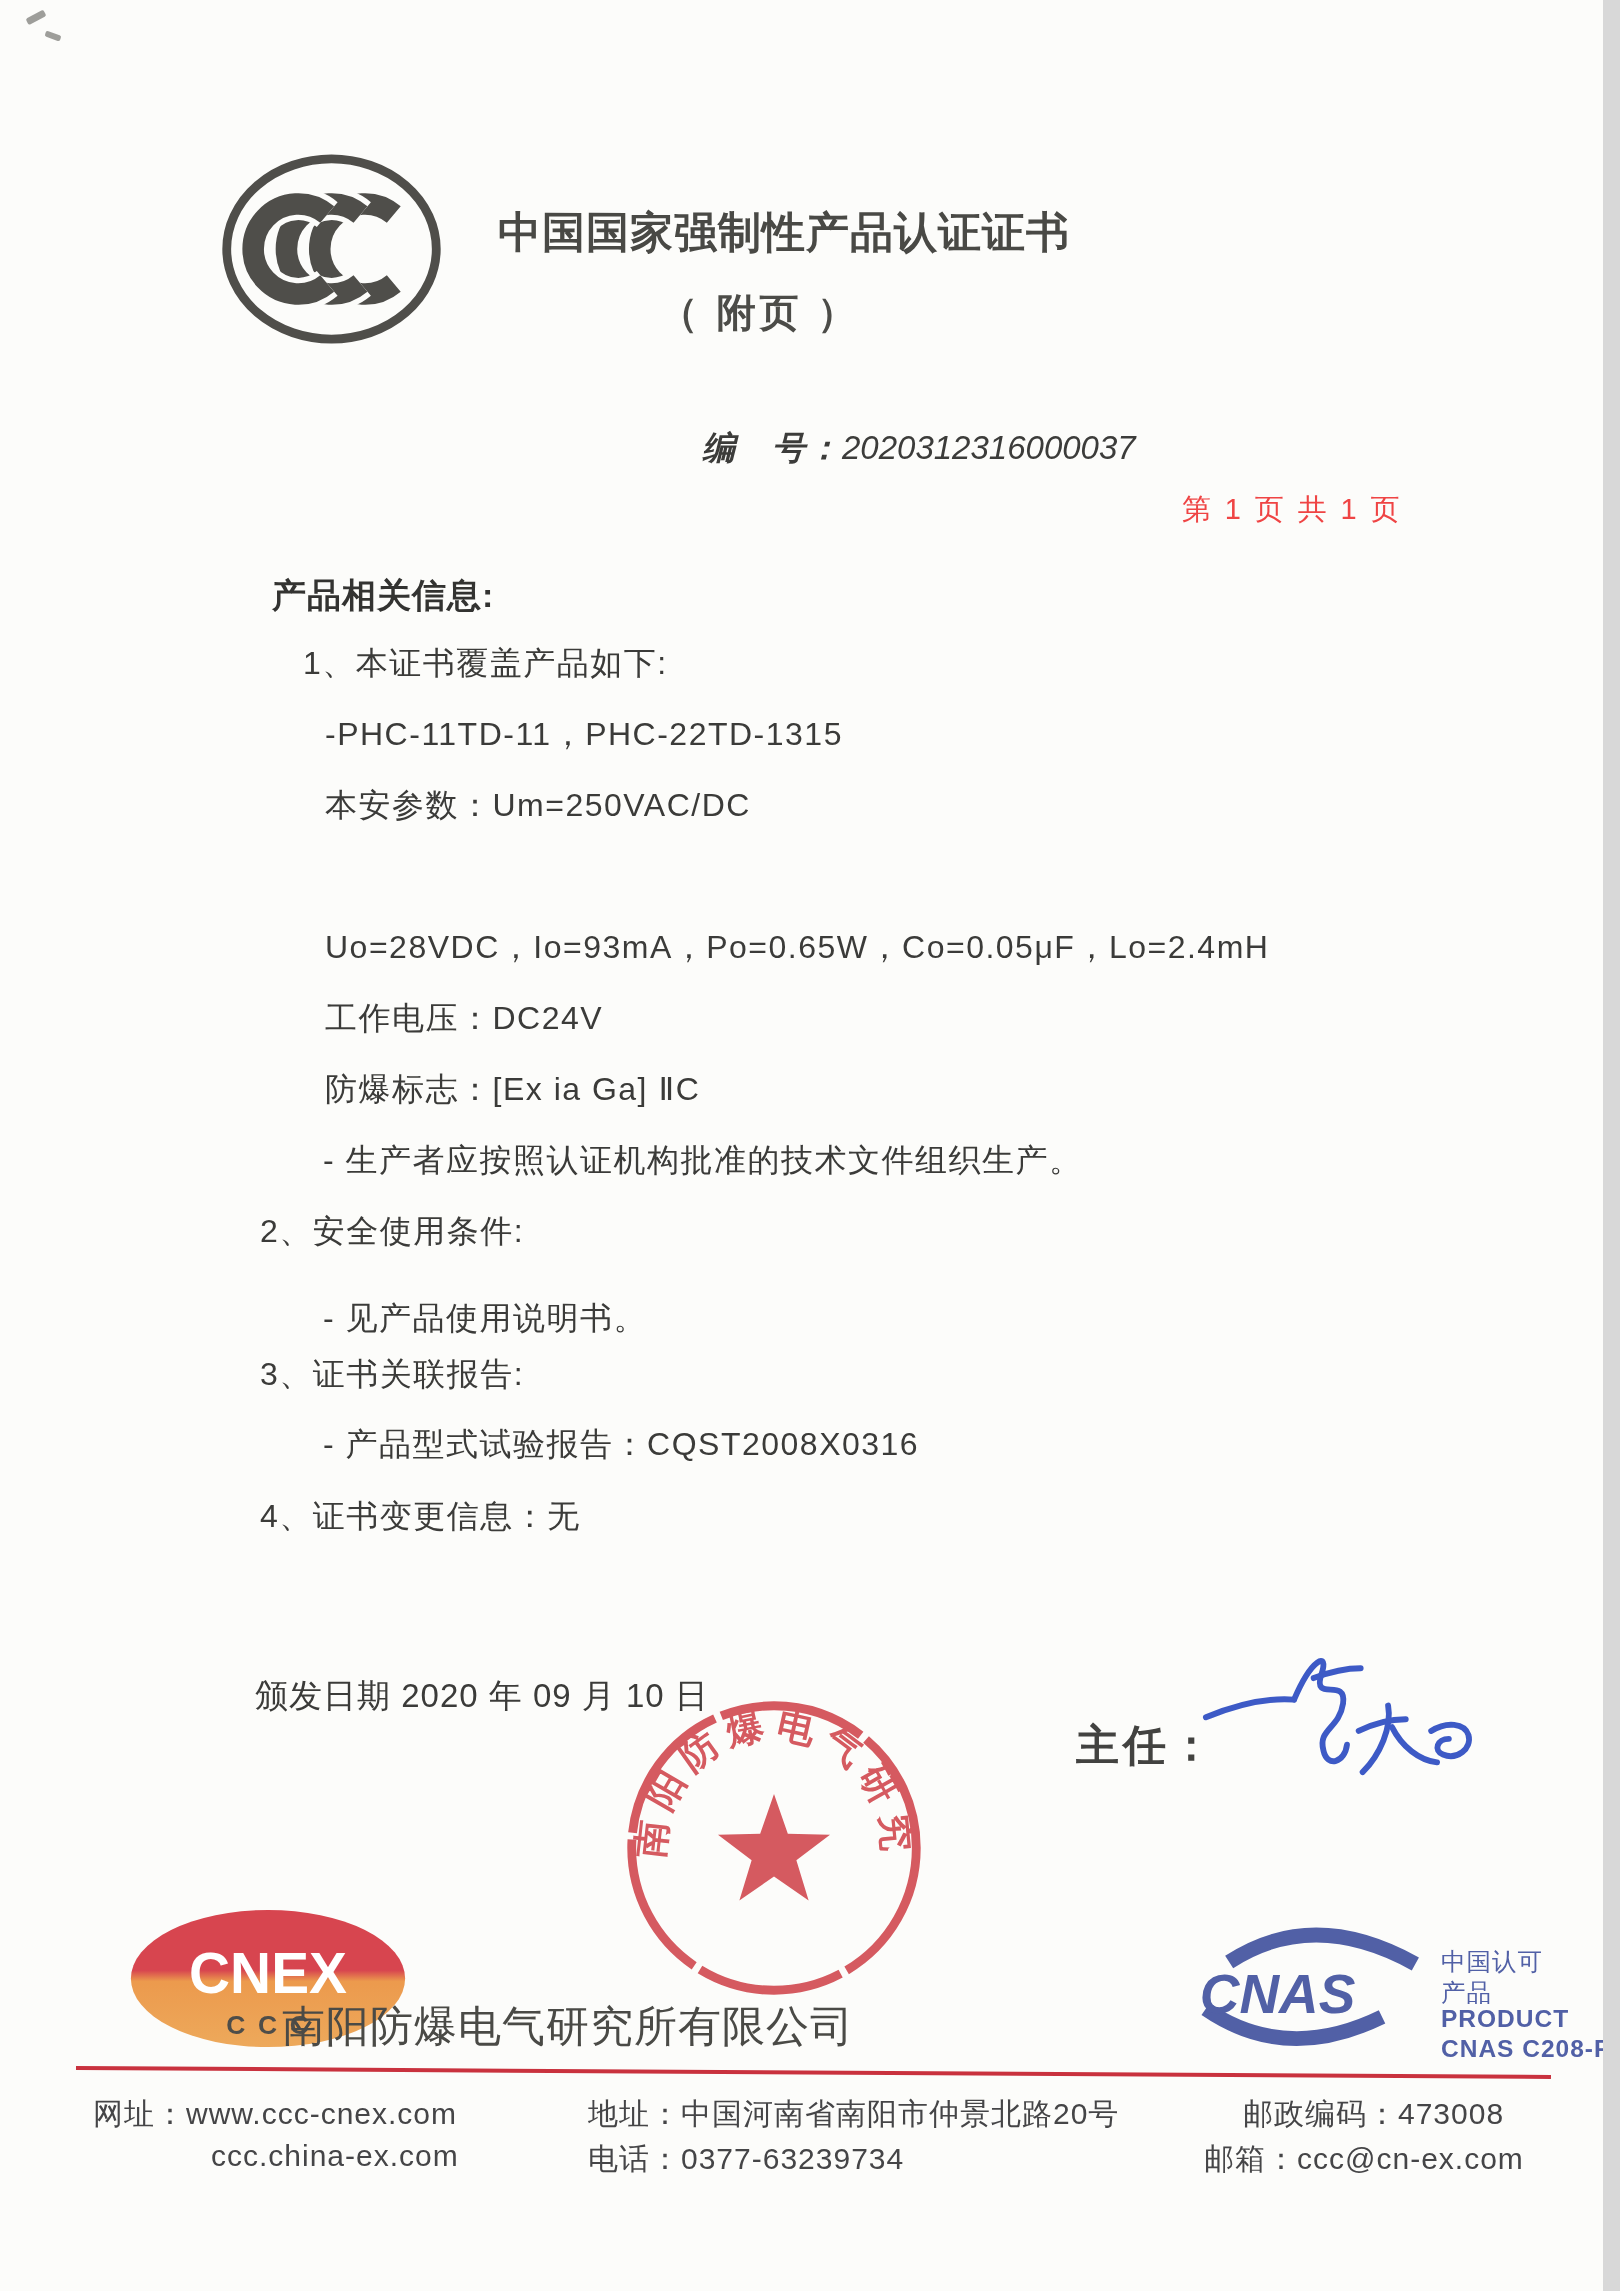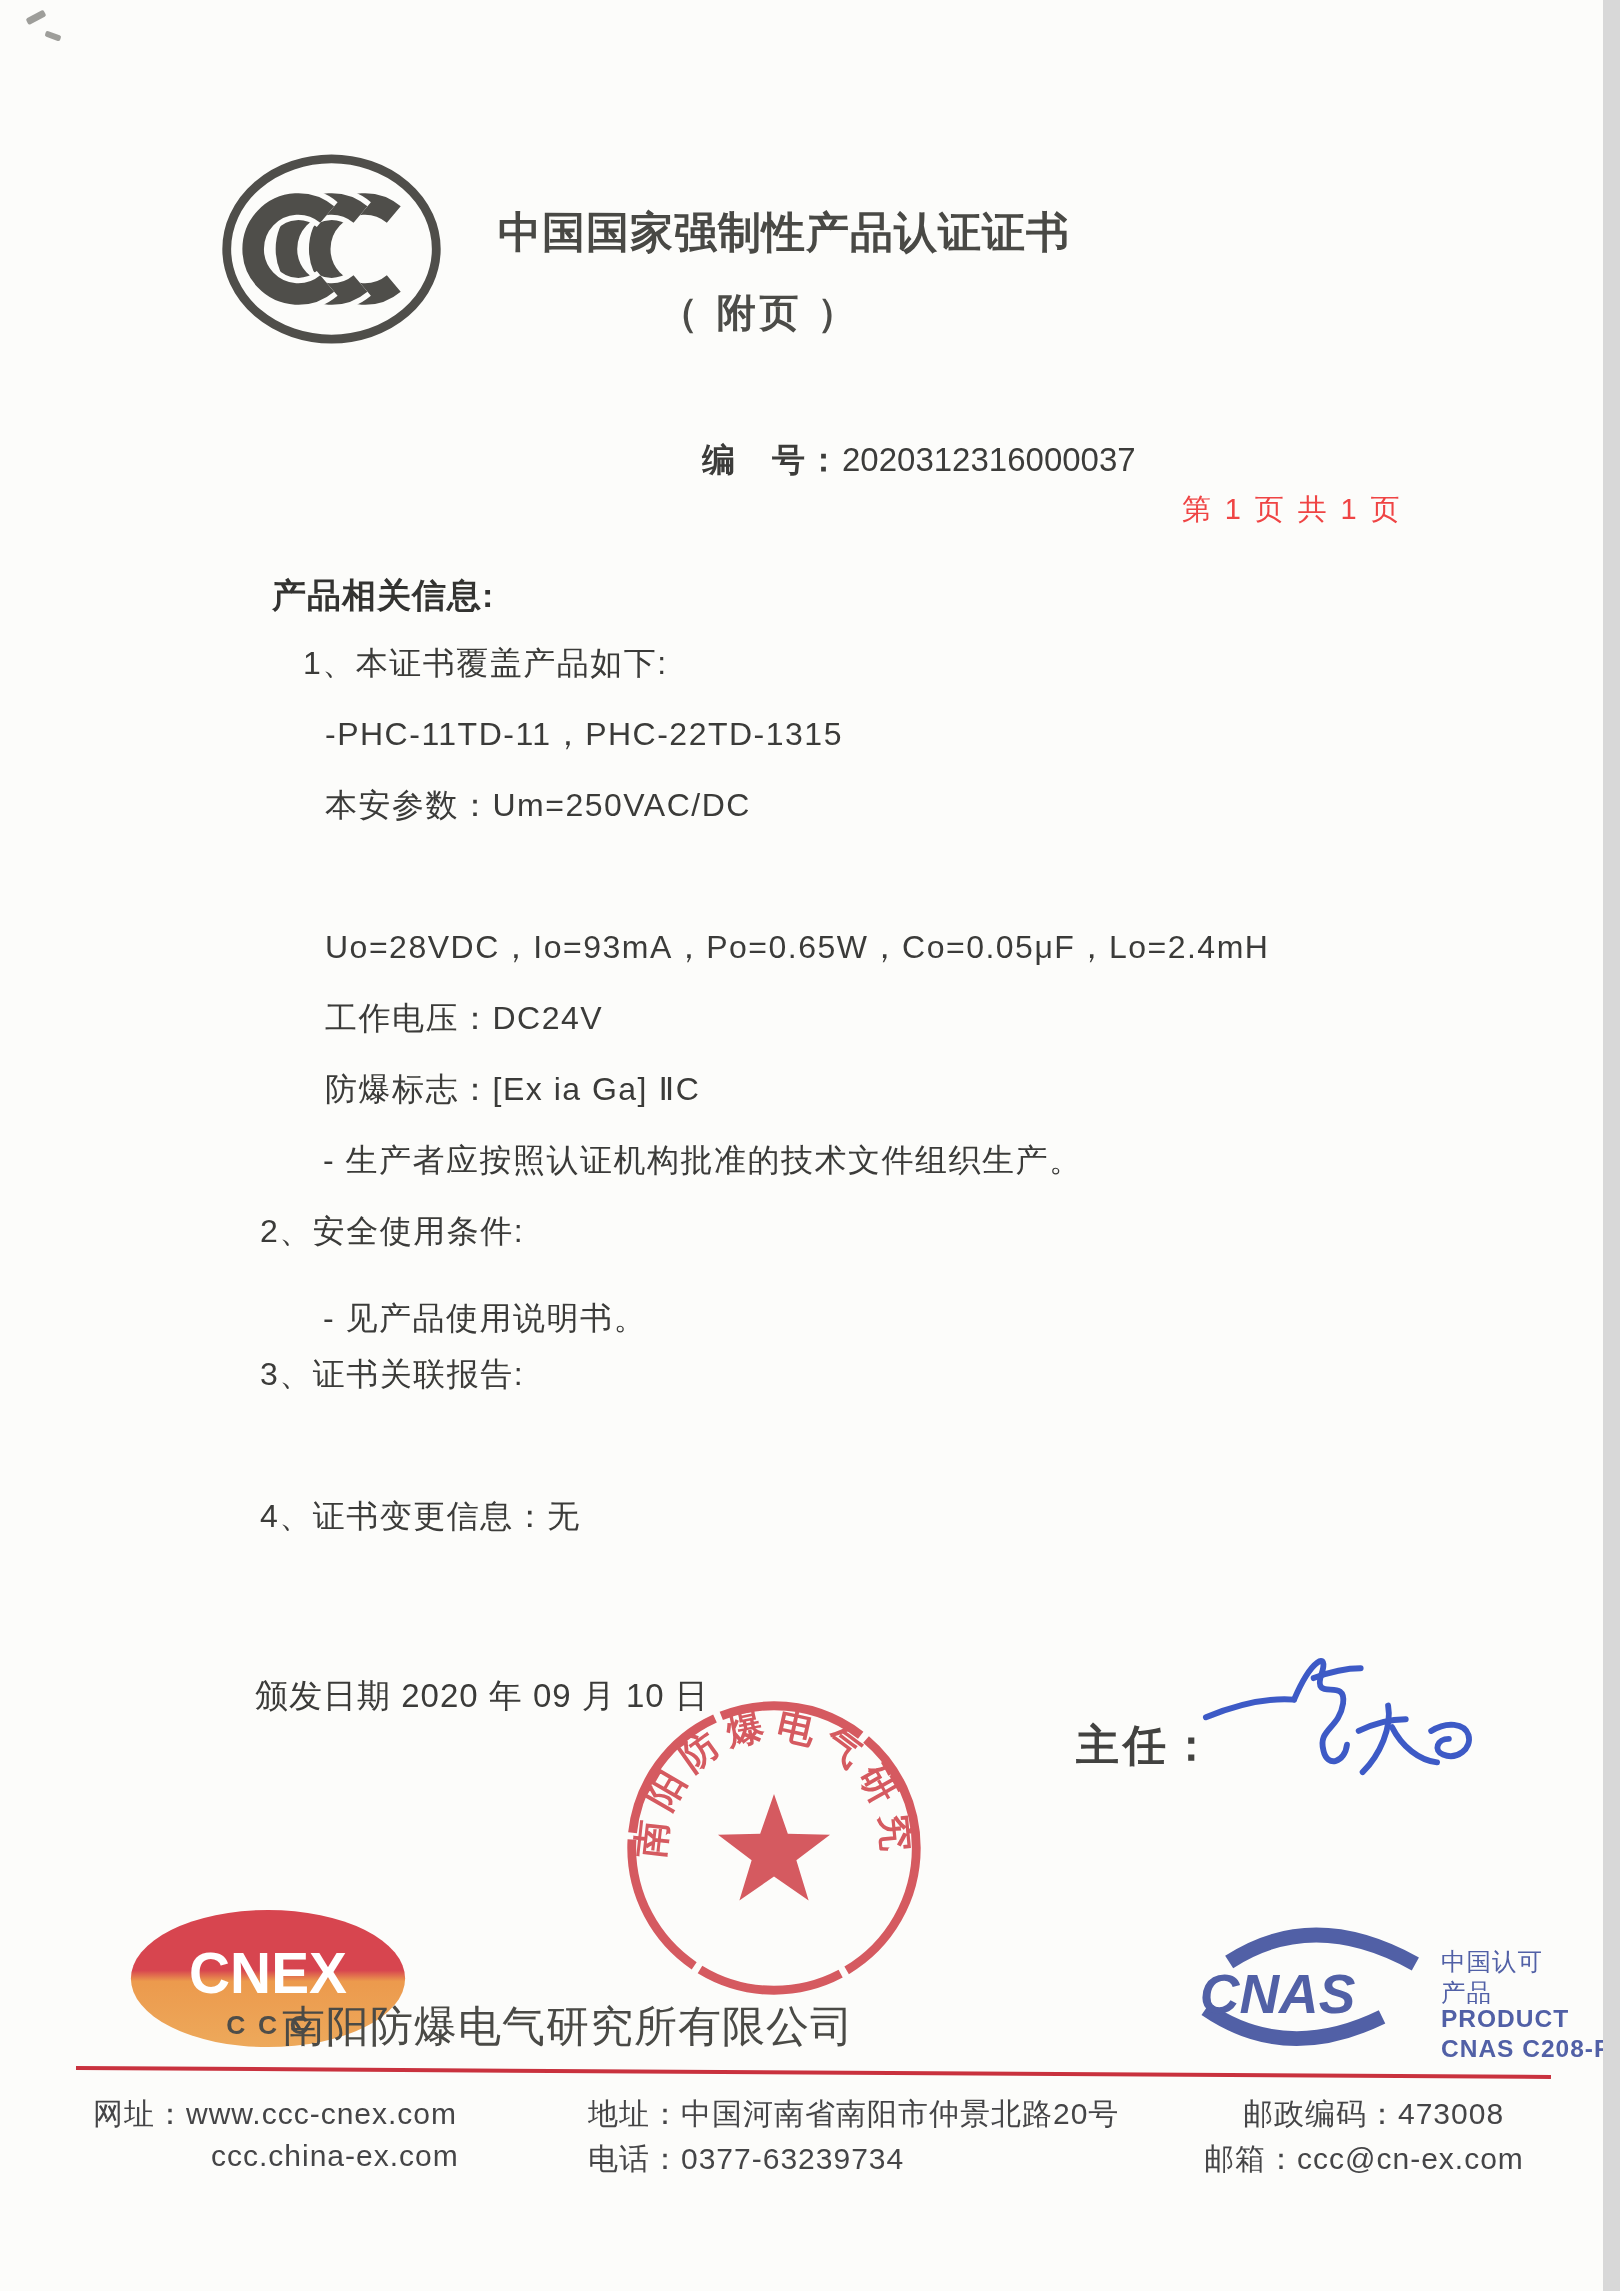--- a/index.html
+++ b/index.html
@@ -43,38 +43,39 @@
     <path d="M 149.6 70.8 A 46 46 0 1 0 149.6 141.2" fill="none" stroke="#fcfcfa" stroke-width="33"></path>
     <path d="M 149.6 70.8 A 46 46 0 1 0 149.6 141.2" fill="none" stroke="#4f4e4a" stroke-width="22"></path>
 
     <path d="M 115.6 70.8 A 46 46 0 1 0 115.6 141.2" fill="none" stroke="#fcfcfa" stroke-width="33"></path>
     <path d="M 115.6 70.8 A 46 46 0 1 0 115.6 141.2" fill="none" stroke="#4f4e4a" stroke-width="22"></path>
   </svg>
 
   <div class="abs doc-title" style="left:498px;top:204px;">中国国家强制性产品认证证书</div>
   <div class="abs doc-subtitle" style="left:659px;top:286px;">（ 附页 ）</div>
 
-  <div class="abs cert-no" style="left:702px;top:438px;">
+  <div class="abs cert-no" style="left:702px;top:426px;font-style:italic;">
     <span class="lbl">编　号：</span><span>2020312316000037</span>
   </div>
 
   <div class="abs page-ind" style="left:1182px;top:490px;">第 1 页 共 1 页</div>
 
   <div class="abs body-head" style="left:272px;top:573px;">产品相关信息:</div>
 
   <div class="abs body-line" style="left:260px;top:642px;margin-left:43px;">1、本证书覆盖产品如下:</div>
   <div class="abs body-line" style="left:325px;top:713px;">-PHC-11TD-11，PHC-22TD-1315</div>
   <div class="abs body-line" style="left:325px;top:784px;">本安参数：Um=250VAC/DC</div>
   <div class="abs body-line" style="left:325px;top:926px;">Uo=28VDC，Io=93mA，Po=0.65W，Co=0.05μF，Lo=2.4mH</div>
   <div class="abs body-line" style="left:325px;top:997px;text-align:center;">工作电压：DC24V</div>
   <div class="abs body-line" style="left:325px;top:1068px;">防爆标志：[Ex ia Ga] ⅡC</div>
   <div class="abs body-line" style="left:323px;top:1139px;">- 生产者应按照认证机构批准的技术文件组织生产。</div>
   <div class="abs body-line" style="left:260px;top:1210px;">2、安全使用条件:</div>
   <div class="abs body-line" style="left:323px;top:1281px;margin-top:16px;">- 见产品使用说明书。</div>
   <div class="abs body-line" style="left:260px;top:1353px;">3、证书关联报告:</div>
+  <div class="abs body-line" style="left:323px;top:1423px;">- 产品型式试验报告：CQST2008X0316</div>
   <div class="abs body-line" style="left:260px;top:1495px;">4、证书变更信息：无</div>
 
   <div class="abs date-line" style="left:255px;top:1674px;">
     <span>颁发日期</span>
     <span>2020 年 09 月 10 日</span>
   </div>
 
   <div class="abs director" style="left:1076px;top:1717px;">主任：</div>
   <svg class="abs" style="left:1198px;top:1635px;" width="294" height="191" viewBox="0 0 300 195">
     <g fill="none" stroke="#3d5ac6" stroke-width="6" stroke-linecap="round" stroke-linejoin="round">

